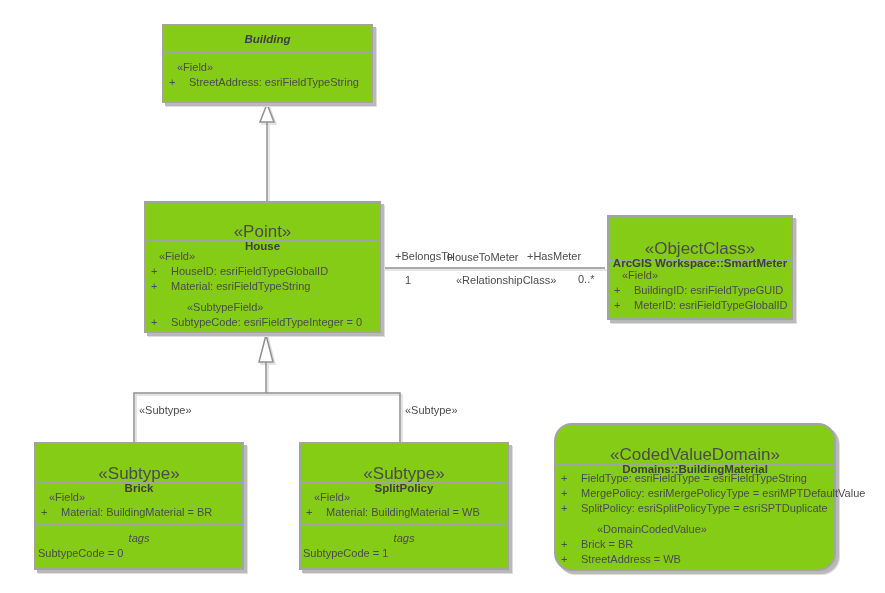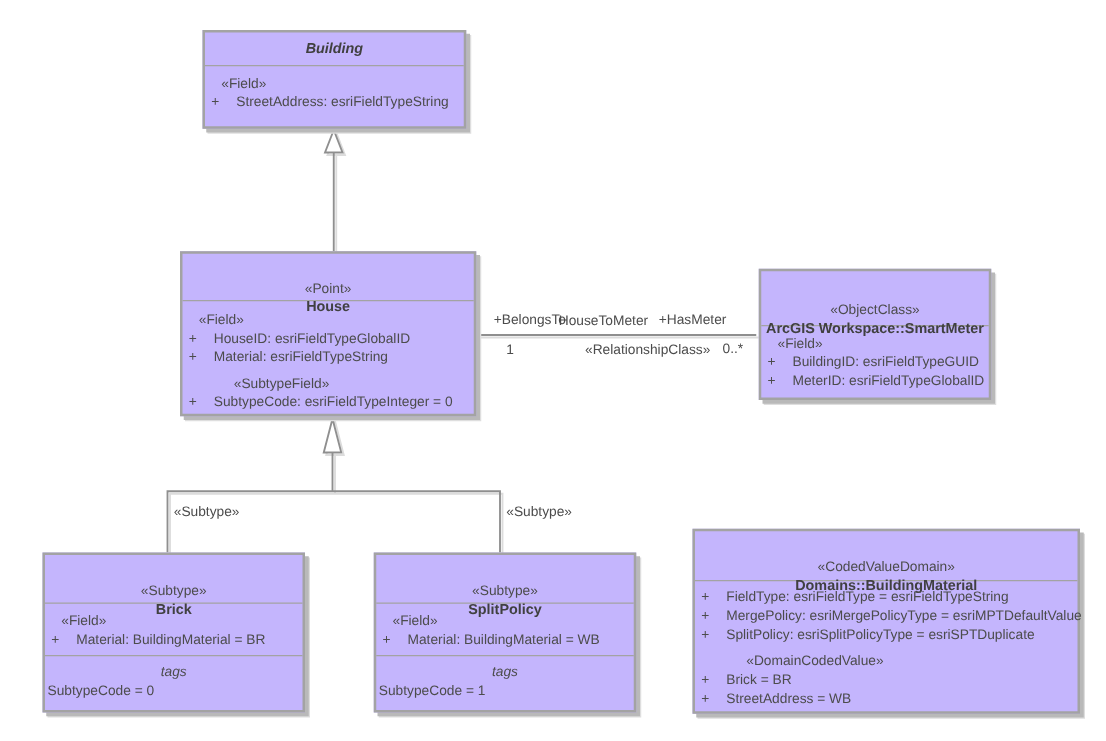--- a/index.html
+++ b/index.html
@@ -3,30 +3,30 @@
 <meta charset="utf-8">
 <style>
   html,body{margin:0;padding:0;background:#ffffff;}
   .canvas{
     position:relative;width:885px;height:593px;background:#ffffff;
     font-family:"Liberation Sans",sans-serif;color:#4c4c4c;overflow:hidden;
   }
   .connector-layer{position:absolute;left:0;top:0;width:885px;height:593px;}
 
   .uml-box{
-    position:absolute;background:#c4b5fd;border:2px solid #a3a3a3;
+    position:absolute;background:#84cc16;border:2px solid #a3a3a3;
     box-shadow:3px 3px 0 #b9b9b9,4px 4px 0 #dedede;
     box-sizing:border-box;display:flex;flex-direction:column;
     font-size:11px;line-height:15px;
   }
   .uml-title{
     border-bottom:1px solid #a3a3a3;display:flex;flex-direction:column;
     align-items:center;justify-content:center;text-align:center;flex:none;
   }
-  .uml-title .stereo{font-size:11px;color:#4c4c4c;margin-top:35px;}
+  .uml-title .stereo{font-size:17px;color:#4c4c4c;margin-top:35px;}
   .uml-title .cls-name{font-weight:bold;font-size:11.5px;color:#404040;}
   .cls-name.abstract{font-style:italic;}
   .compartment{flex:none;box-sizing:border-box;}
   .compartment.grow{flex:1 1 auto;}
   .compartment.divided{border-top:1px solid #a3a3a3;}
   .stereo-header{padding-left:13px;}
   .attr-row{display:flex;padding-left:5px;white-space:nowrap;}
   .attr-row .vis{flex:none;width:20px;}
   .gap-above{margin-top:6px;margin-left:28px;}
   .tags-title{text-align:center;font-style:italic;}
@@ -148,21 +148,21 @@
         <span class="vis">+</span>
         <span>Material: BuildingMaterial = WB</span>
       </div>
     </div>
     <div class="compartment divided grow" style="padding-top:6px;">
       <div class="tags-title">tags</div>
       <div class="tag-line">SubtypeCode = 1</div>
     </div>
   </div>
 
-  <div class="uml-box" style="left:554px;top:423px;width:310px;height:148px;">
+  <div class="uml-box" style="left:554px;top:423px;width:282px;height:148px;border-radius:18px;">
     <div class="uml-title" style="height:39px;">
       <div class="stereo">«CodedValueDomain»</div>
       <div class="cls-name">Domains::BuildingMaterial</div>
     </div>
     <div class="compartment grow" style="padding-top:6px;">
       <div class="attr-row">
         <span class="vis">+</span>
         <span>FieldType: esriFieldType = esriFieldTypeString</span>
       </div>
       <div class="attr-row">
@@ -182,19 +182,19 @@
         <span class="vis">+</span>
         <span>StreetAddress = WB</span>
       </div>
     </div>
   </div>
 
   <div class="conn-label" style="left:395px;top:250px;">+BelongsTo</div>
   <div class="conn-label" style="left:447px;top:251px;">HouseToMeter</div>
   <div class="conn-label" style="left:527px;top:250px;">+HasMeter</div>
   <div class="conn-label" style="left:405px;top:274px;">1</div>
-  <div class="conn-label" style="left:468px;top:274px;">«RelationshipClass»</div>
+  <div class="conn-label" style="left:456px;top:274px;">«RelationshipClass»</div>
   <div class="conn-label" style="left:578px;top:273px;">0..*</div>
 
   <div class="conn-label" style="left:139px;top:404px;">«Subtype»</div>
   <div class="conn-label" style="left:405px;top:404px;">«Subtype»</div>
 
 </div>
 
 </body></html>

